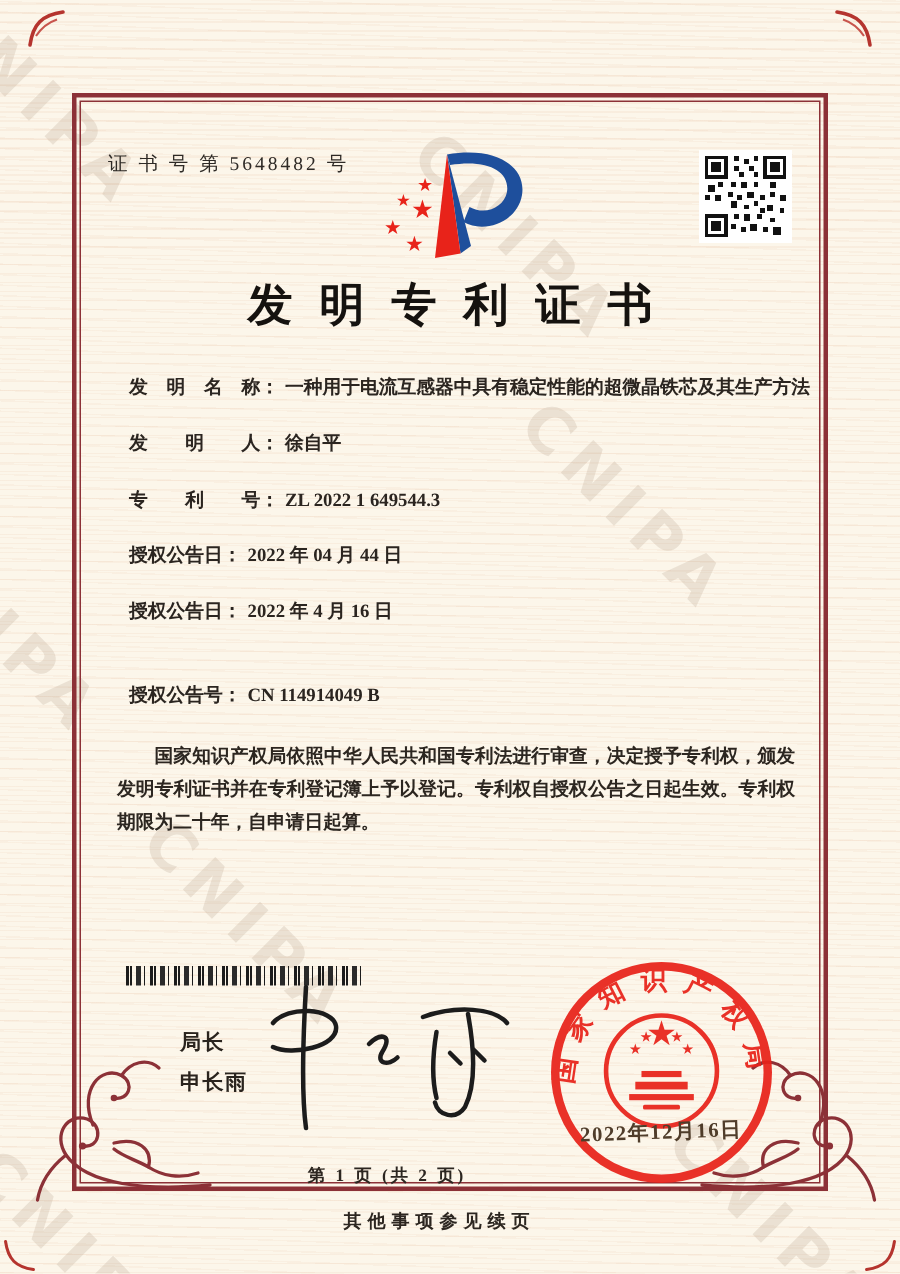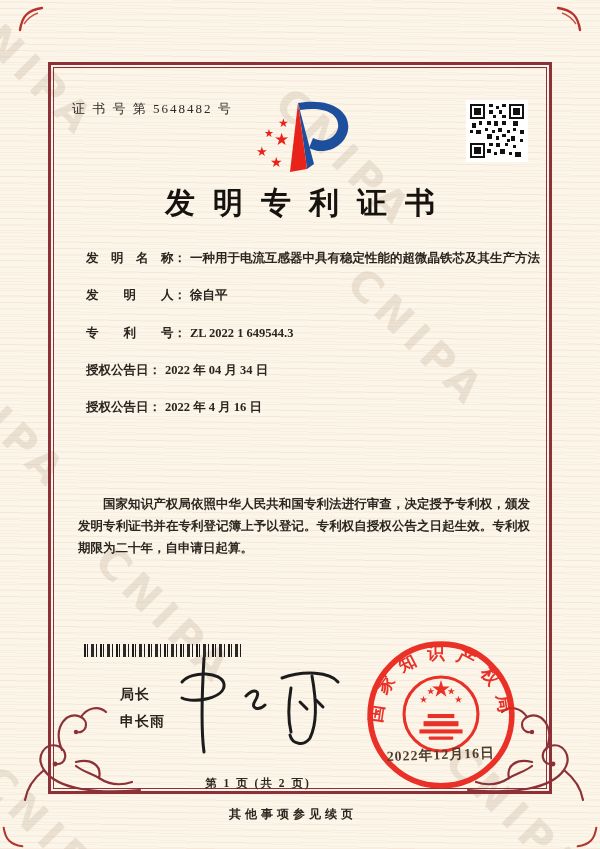--- a/index.html
+++ b/index.html
@@ -207,26 +207,30 @@
   <div class="field-row">
     <span class="field-label">发　　明　　人：</span>
     <span class="field-value">徐自平</span>
   </div>
   <div class="field-row">
     <span class="field-label">专　　利　　号：</span>
     <span class="field-value">ZL 2022 1 649544.3</span>
   </div>
   <div class="field-row">
     <span class="field-label">授权公告日：</span>
-    <span class="field-value">2022 年 04 月 34 日</span>
+    <span class="field-value">2022 年 04 月 44 日</span>
   </div>
   <div class="field-row dual">
     <span class="pair">
       <span class="field-label">授权公告日：</span>
       <span class="field-value">2022 年 4 月 16 日</span>
+    </span>
+    <span class="pair">
+      <span class="field-label">授权公告号：</span>
+      <span class="field-value">CN 114914049 B</span>
     </span>
   </div>
 </div>
 
 <div class="paras">
   <p>国家知识产权局依照中华人民共和国专利法进行审查，决定授予专利权，颁发发明专利证书并在专利登记簿上予以登记。专利权自授权公告之日起生效。专利权期限为二十年，自申请日起算。</p>
 </div>
 
 <div class="barcode"></div>
 

